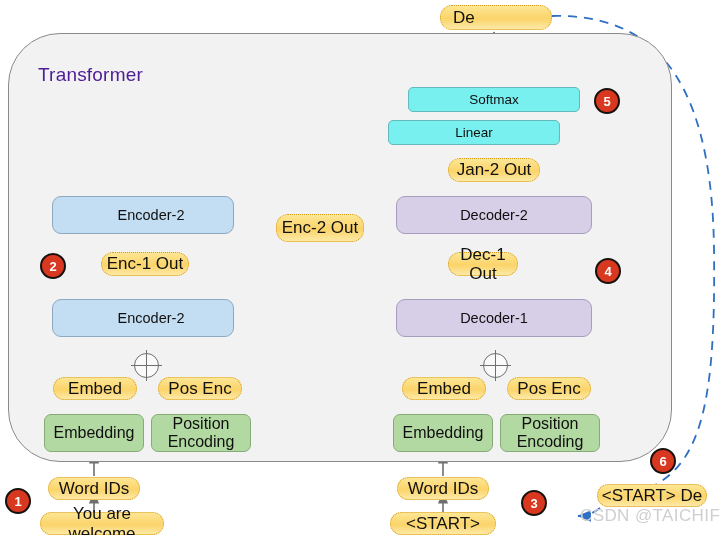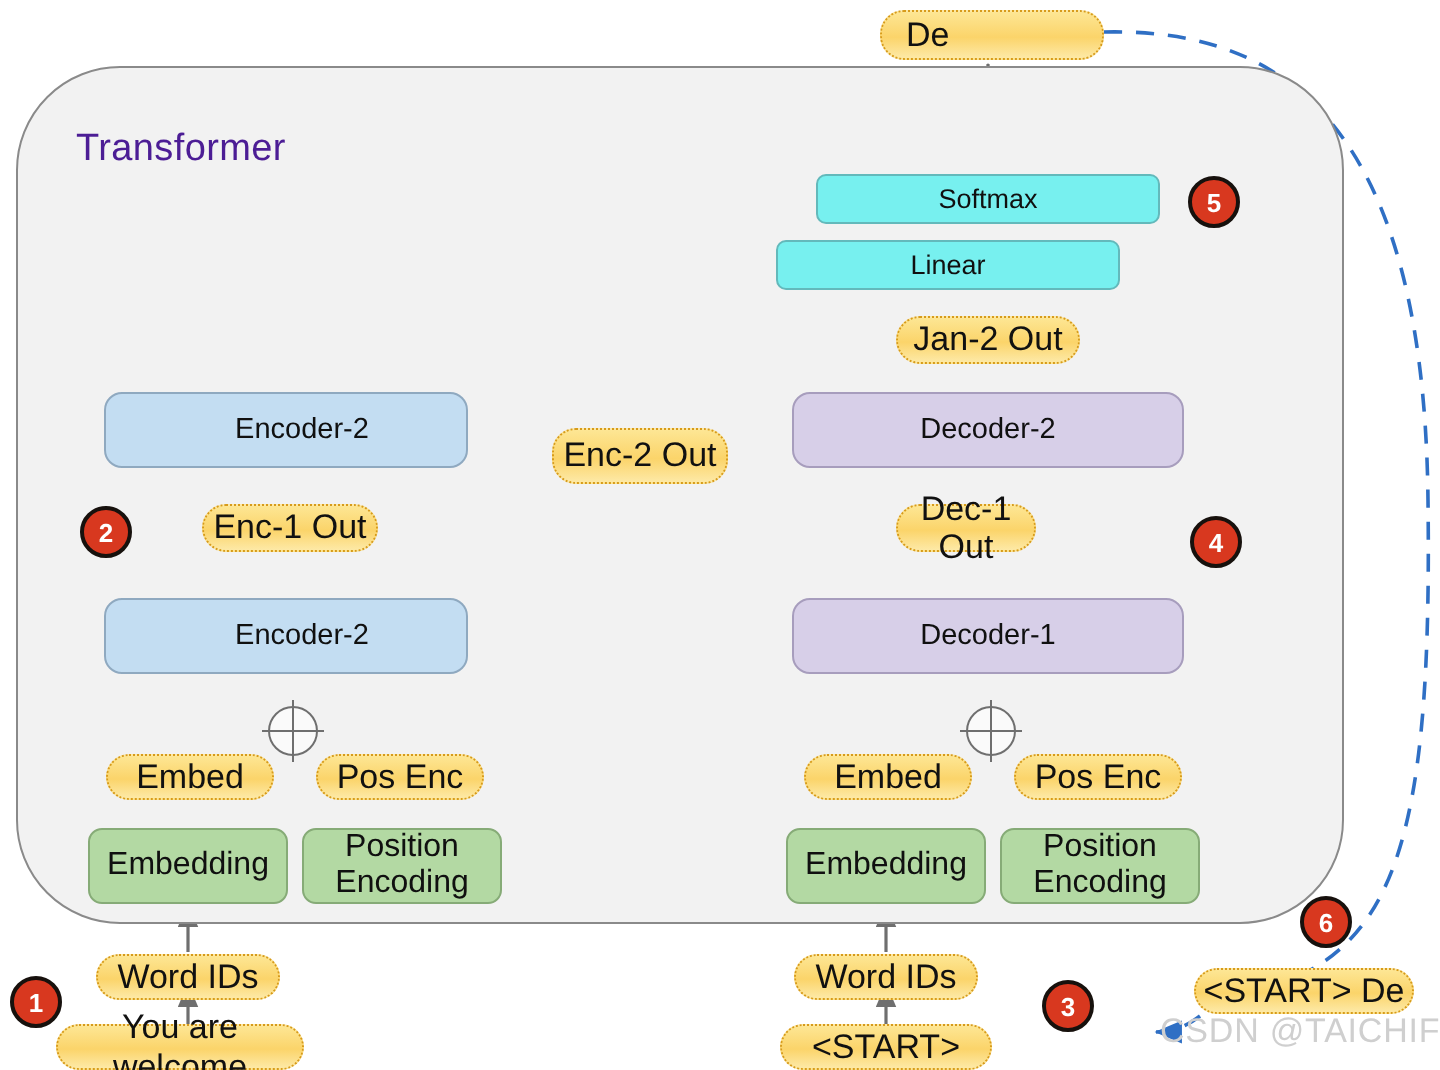--- a/index.html
+++ b/index.html
@@ -205,21 +205,21 @@
 
   <div class="plus" style="left:134px;top:353px;"></div>
 
   <div class="node note" style="left:53px;top:377px;width:84px;height:23px;">Embed</div>
   <div class="node note" style="left:158px;top:377px;width:84px;height:23px;">Pos Enc</div>
 
   <div class="node green" style="left:44px;top:414px;width:100px;height:38px;">Embedding</div>
   <div class="node green" style="left:151px;top:414px;width:100px;height:38px;">Position Encoding</div>
 
   <div class="node note" style="left:48px;top:477px;width:92px;height:23px;">Word IDs</div>
-  <div class="node note" style="left:28px;top:512px;width:124px;height:23px;">You are welcome</div>
+  <div class="node note" style="left:40px;top:512px;width:124px;height:23px;">You are welcome</div>
 
   <div class="plus" style="left:483px;top:353px;"></div>
 
   <div class="node note" style="left:402px;top:377px;width:84px;height:23px;">Embed</div>
   <div class="node note" style="left:507px;top:377px;width:84px;height:23px;">Pos Enc</div>
 
   <div class="node green" style="left:393px;top:414px;width:100px;height:38px;">Embedding</div>
   <div class="node green" style="left:500px;top:414px;width:100px;height:38px;">Position Encoding</div>
 
   <div class="node note" style="left:397px;top:477px;width:92px;height:23px;">Word IDs</div>

